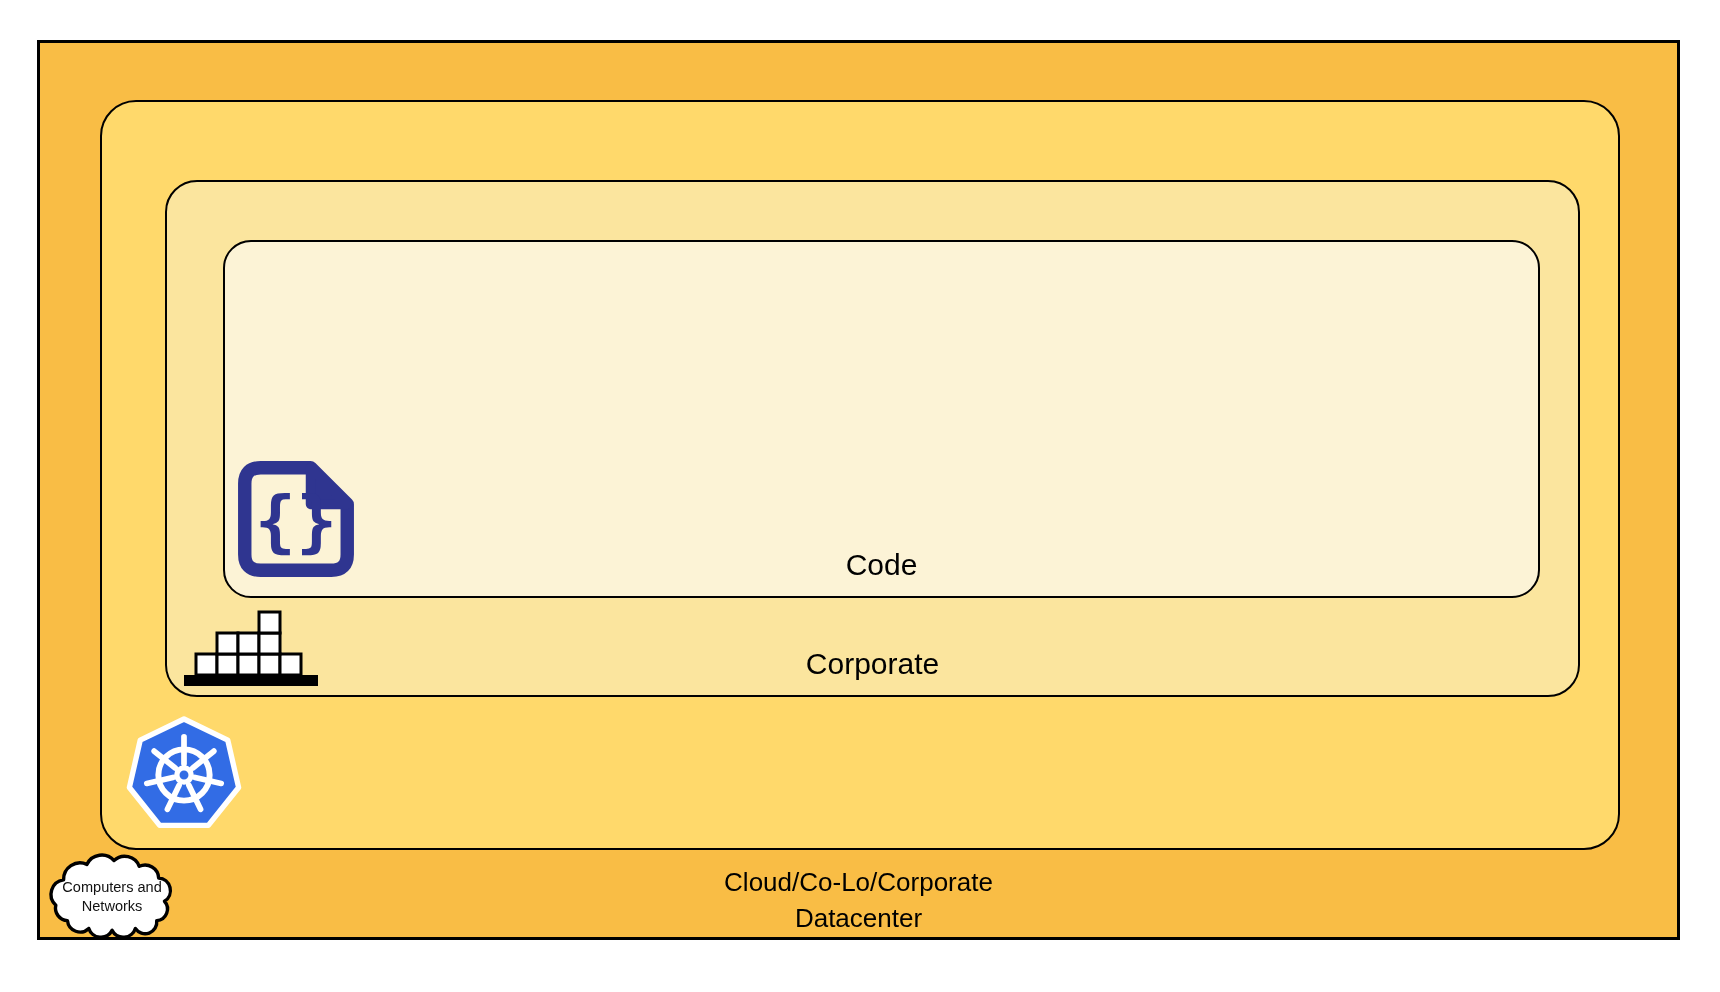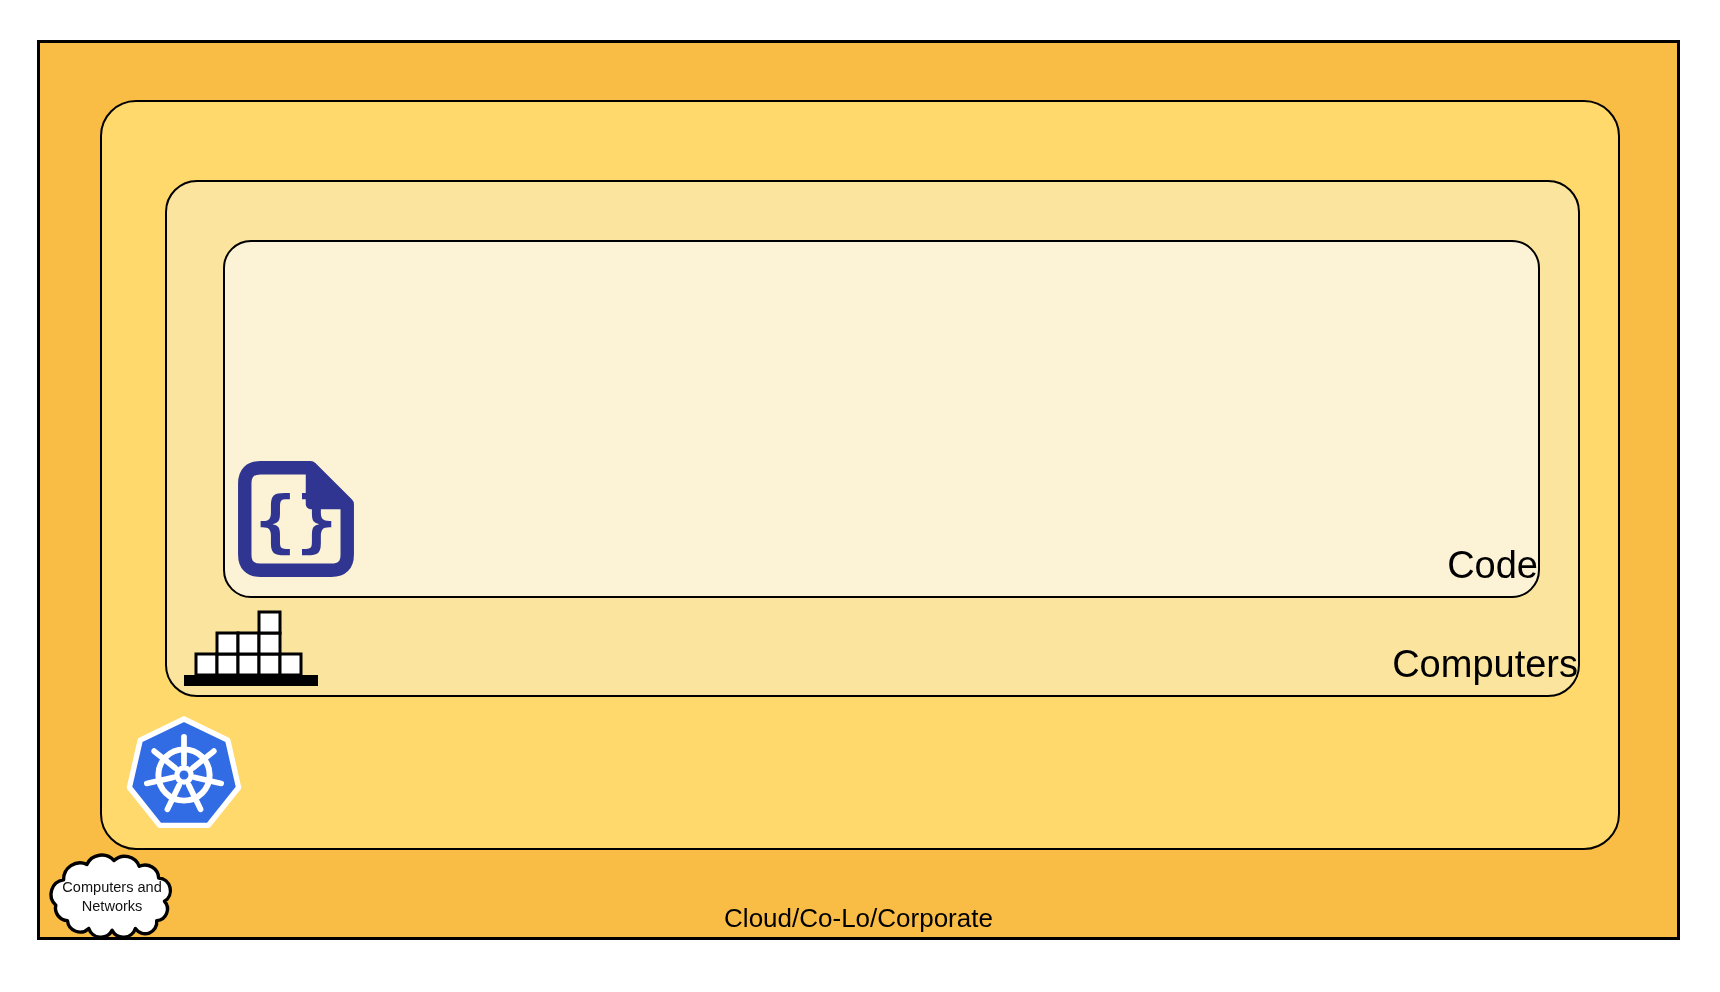--- a/index.html
+++ b/index.html
@@ -37,23 +37,23 @@
   .layer-code {
     left: 56px; top: 58px;
     width: 1317px; height: 358px;
     border: 2px solid #000;
     border-radius: 28px;
   }
 
   .band-label {
     position: absolute;
     left: 0; right: 0;
-    text-align: right;
+    text-align: center;
     color: #000;
-    font-size: 38px;
+    font-size: 30px;
     line-height: 42px;
     white-space: nowrap;
   }
   .code-label      { bottom: 10px; }
   .container-label { bottom: 10px; }
   .cluster-label   { bottom: 16px; }
 
   .dc-label {
     position: absolute;
     left: 0; right: 0; bottom: 1px;
@@ -109,21 +109,21 @@
             <rect x="75" y="46" width="21" height="21"></rect>
             <rect x="96" y="46" width="21" height="21"></rect>
             <rect x="33" y="25" width="21" height="21"></rect>
             <rect x="54" y="25" width="21" height="21"></rect>
             <rect x="75" y="25" width="21" height="21"></rect>
             <rect x="75" y="4" width="21" height="21"></rect>
           </g>
           <rect x="0" y="67" width="134" height="11" fill="#000"></rect>
         </svg>
 
-        <div class="band-label container-label">Computers</div>
+        <div class="band-label container-label">Corporate</div>
       </div>
 
       <svg class="kubernetes-icon" viewBox="0 0 104 104">
         <polygon points="52,5 88.7,22.7 97.8,62.5 72.4,94.3 31.6,94.3 6.2,62.5 15.3,22.7" stroke="#FFFFFF" stroke-width="4.5" stroke-linejoin="round" fill="#326CE5"></polygon>
         <g stroke="#FFFFFF" fill="none" stroke-linecap="round">
           <circle cx="52" cy="52" r="21.5" stroke-width="5"></circle>
           <circle cx="52" cy="52" r="6" stroke-width="4.5"></circle>
           <line x1="52" y1="42.5" x2="52" y2="20" stroke-width="4.8"></line>
           <line x1="59.4" y1="46.1" x2="77.0" y2="32.0" stroke-width="4.8"></line>
           <line x1="61.3" y1="54.1" x2="83.2" y2="59.1" stroke-width="4.8"></line>
@@ -131,20 +131,21 @@
           <line x1="47.9" y1="60.6" x2="38.1" y2="80.8" stroke-width="4.8"></line>
           <line x1="42.7" y1="54.1" x2="20.8" y2="59.1" stroke-width="4.8"></line>
           <line x1="44.6" y1="46.1" x2="27.0" y2="32.0" stroke-width="4.8"></line>
         </g>
       </svg>
 
     </div>
 
     <div class="dc-label">
       <div>Cloud/Co-Lo/Corporate</div>
+      <div>Datacenter</div>
     </div>
 
     <svg class="cloud-icon" viewBox="0 0 150 100">
       <path d="M14,62
                a15,15 0 0 1 8,-26
                a17,17 0 0 1 24,-16
                a17,17 0 0 1 28,-4
                a16,16 0 0 1 26,6
                a14,14 0 0 1 20,12
                a13,13 0 0 1 6,24

